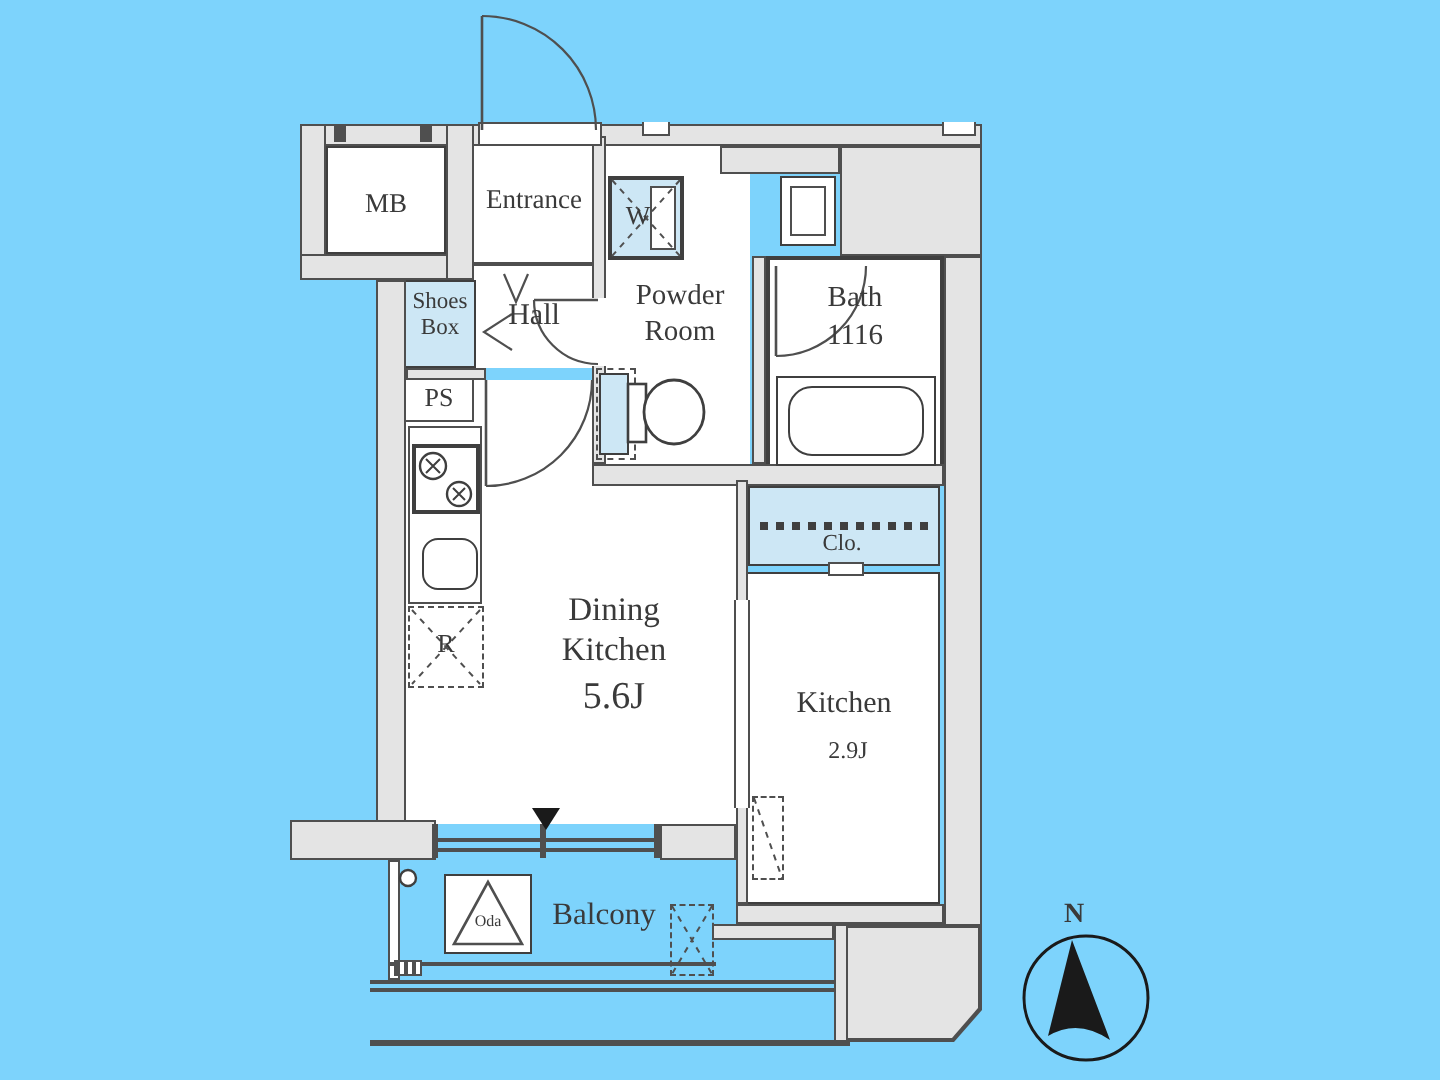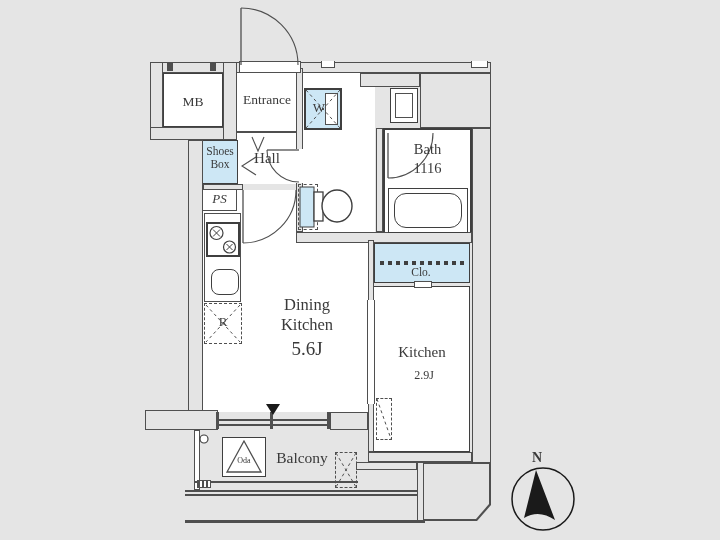--- a/index.html
+++ b/index.html
@@ -1,17 +1,17 @@
 <!DOCTYPE html>
 <html><head>
 <meta charset="utf-8">
 <style>
   * { box-sizing: border-box; margin: 0; padding: 0; }
   body { background: #ffffff; font-family: "Liberation Serif", "DejaVu Serif", serif; }
-  #plan { position: relative; width: 720px; height: 540px; background: #e5e5e5; overflow: hidden; }
+  #plan { position: relative; width: 720px; height: 540px; background: #7dd3fc; overflow: hidden; }
   .wall { position: absolute; background: #e4e4e4; border: 1px solid #4f4f4f; z-index: 3; }
   .room { position: absolute; background: #ffffff; z-index: 2; }
   .boxed { border: 1.5px solid #3f3f3f; }
   .thinbox { border: 1px solid #4f4f4f; }
   .blue { position: absolute; background: #cde7f5; border: 1px solid #3f3f3f; z-index: 2; }
   .fix  { position: absolute; background: #ffffff; z-index: 4; }
   .patch{ position: absolute; background: #ffffff; z-index: 4; }
   .dline{ position: absolute; background: #4f4f4f; z-index: 4; }
   .dash { position: absolute; background: transparent; border: 1.5px dashed #4f4f4f; z-index: 4; }
   .label{ position: absolute; color: #3a3a3a; text-align: center; white-space: pre-line; z-index: 6; }
@@ -150,22 +150,24 @@
 
     <circle cx="543" cy="499" r="31" fill="none" stroke="#1a1a1a" stroke-width="1.5"></circle>
     <path d="M 536 470 L 555 520 Q 539 509 524 518 Z" fill="#1a1a1a"></path>
   </svg>
 
   <div class="label" style="left:173px;top:94px;width:40px;font-size:13.5px;">MB</div>
   <div class="label" style="left:233px;top:92px;width:68px;font-size:13.5px;">Entrance</div>
   <div class="label" style="left:202px;top:145px;width:36px;font-size:11.5px;line-height:13px;">Shoes
 Box</div>
   <div class="label" style="left:241px;top:150px;width:52px;font-size:15px;">Hall</div>
-  <div class="label" style="left:202px;top:191px;width:35px;font-size:13px;font-style:italic;">PS</div>
+  <div class="label" style="left:202px;top:191px;width:35px;font-size:13px;">PS</div>
   <div class="label" style="left:309px;top:100px;width:20px;font-size:13px;">W</div>
+  <div class="label" style="left:300px;top:139px;width:80px;font-size:14.5px;line-height:18px;">Powder
+Room</div>
   <div class="label" style="left:390px;top:140px;width:75px;font-size:14.5px;line-height:18.5px;text-align:center;">Bath
 1116</div>
   <div class="label" style="left:257px;top:295px;width:100px;font-size:16.5px;line-height:20px;">Dining
 Kitchen</div>
   <div class="label" style="left:277px;top:338px;width:60px;font-size:19px;">5.6J</div>
   <div class="label" style="left:204px;top:314px;width:38px;font-size:13px;">R</div>
   <div class="label" style="left:391px;top:266px;width:60px;font-size:11.5px;">Clo.</div>
   <div class="label" style="left:372px;top:344px;width:100px;font-size:15px;">Kitchen</div>
   <div class="label" style="left:394px;top:368px;width:60px;font-size:12px;">2.9J</div>
   <div class="label" style="left:266px;top:449px;width:72px;font-size:15.5px;">Balcony</div>

